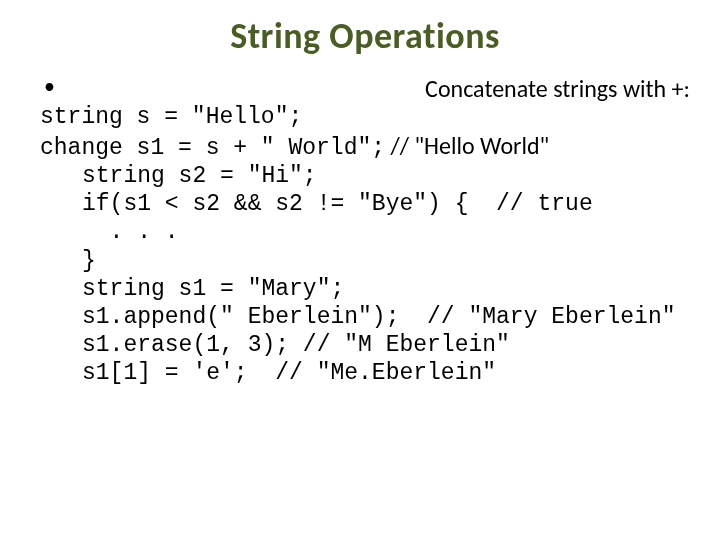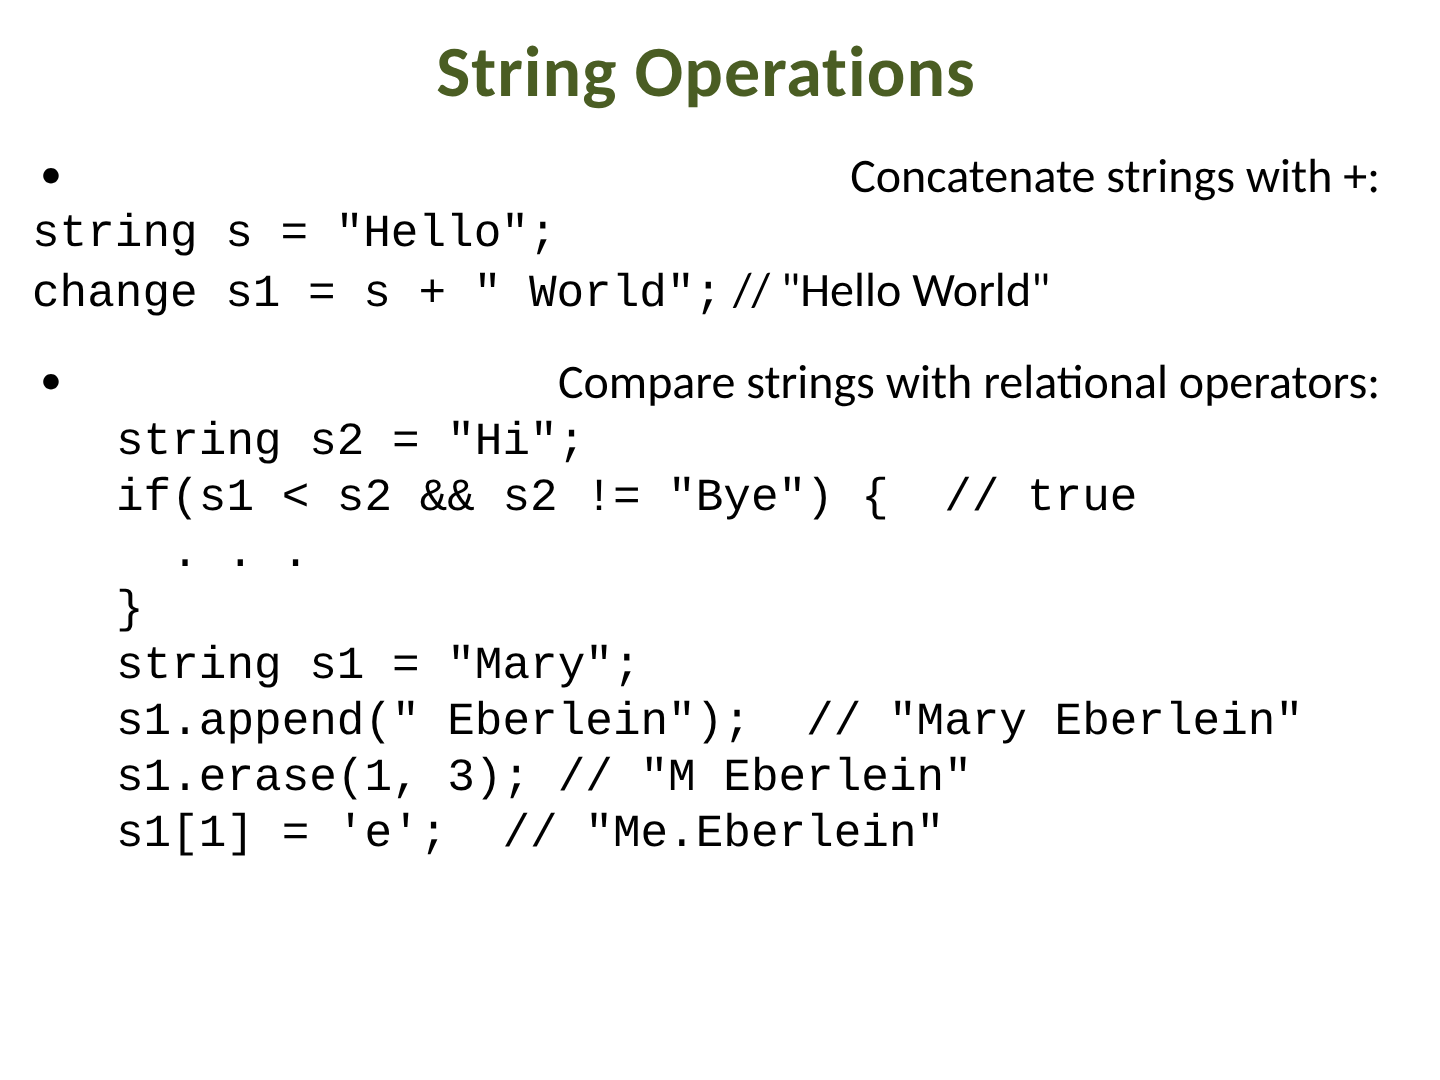--- a/index.html
+++ b/index.html
@@ -8,21 +8,21 @@
     width: 720px;
     height: 540px;
     background: #ffffff;
     font-family: Calibri, "Segoe UI", Arial, sans-serif;
     color: #000000;
   }
   .slide {
     box-sizing: border-box;
     width: 720px;
     height: 515px;
-    padding: 14px 30px 20px 16px;
+    padding: 14px 30px 20px 40px;
   }
   .title {
     text-align: center;
     font-weight: 700;
     font-size: 36px;
     color: #4a5d23;
     margin: 0 0 10px 0;
     letter-spacing: 0.5px;
   }
   .body {
@@ -65,23 +65,20 @@
   <h1 class="title">String Operations</h1>
 
   <div class="body">
 
     <div class="bullet">
       <span>Concatenate strings with +:</span>
     </div>
     <div class="code code-block">string s = "Hello";</div>
     <div class="code-block"><span class="code">change s1 = s + " World";</span><span> // "Hello World"</span></div>
 
-    <div class="bullet">
-      <span>Compare strings with relational operators:</span>
-    </div>
     <div class="code indent">string s2 = "Hi";</div>
     <div class="code indent">if(s1 &lt; s2 &amp;&amp; s2 != "Bye") {  // true</div>
     <div class="code indent">  . . .</div>
     <div class="code indent">}</div>
 
     <div class="code indent">string s1 = "Mary";</div>
     <div class="code indent">s1.append(" Eberlein");  // "Mary Eberlein"</div>
     <div class="code indent">s1.erase(1, 3); // "M Eberlein"</div>
     <div class="code indent">s1[1] = 'e';  // "Me.Eberlein"</div>
 

